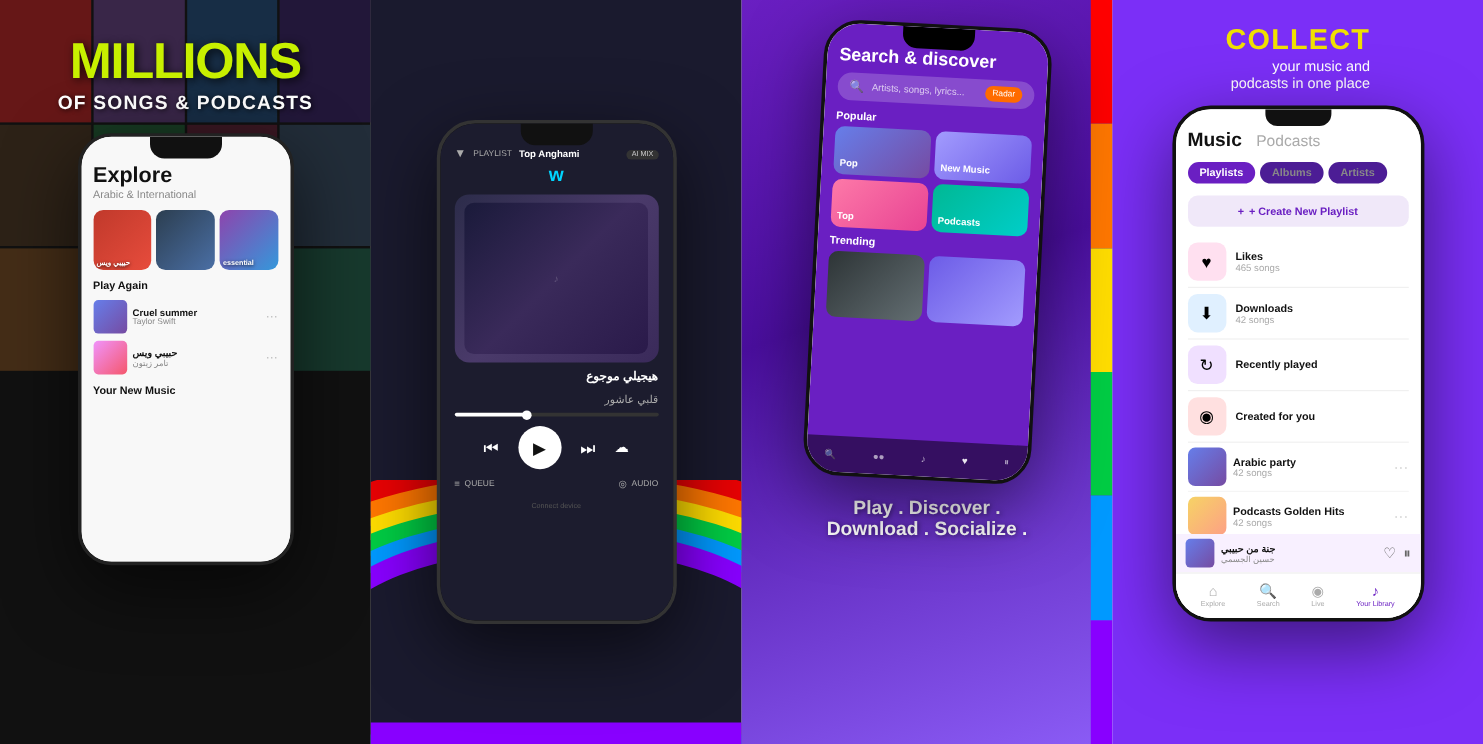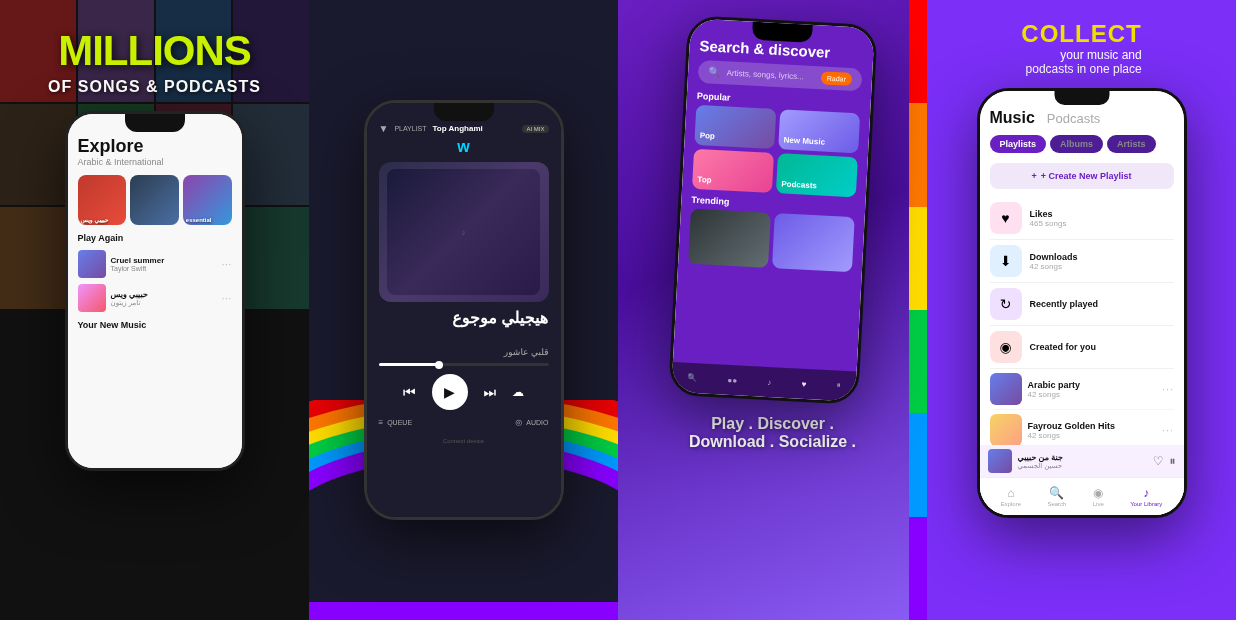--- a/index.html
+++ b/index.html
@@ -179,23 +179,23 @@
     }
     .album-art-large {
       width: 100%; height: 140px;
       background: linear-gradient(135deg, #2c2c4a 0%, #4a3a6a 50%, #3a2a5a 100%);
       border-radius: 12px;
       margin: 6px 0;
       display: flex; align-items: center; justify-content: center;
       font-size: 9px; color: rgba(255,255,255,0.3);
     }
     .song-title-ar {
-      font-size: 16px; font-weight: 800; color: white;
+      font-size: 10px; font-weight: 800; color: white;
       text-align: right; direction: rtl;
-      margin: 4px 0 20px;
+      margin: 4px 0 8px;
     }
     .song-artist-ar {
       font-size: 9px; color: #aaa; text-align: right;
       direction: rtl; margin-bottom: 6px;
     }
     .progress-bar {
       height: 3px; background: #333; border-radius: 2px;
       margin: 6px 0;
       position: relative;
     }
@@ -655,21 +655,21 @@
           <div class="playlist-art"></div>
           <div class="playlist-info">
             <div class="playlist-name-text">Arabic party</div>
             <div class="playlist-count">42 songs</div>
           </div>
           <span class="playlist-dots">···</span>
         </div>
         <div class="playlist-item">
           <div class="playlist-art t2"></div>
           <div class="playlist-info">
-            <div class="playlist-name-text">Fayrouz Golden Hits</div>
+            <div class="playlist-name-text">Podcasts Golden Hits</div>
             <div class="playlist-count">42 songs</div>
           </div>
           <span class="playlist-dots">···</span>
         </div>
 
         <div class="mini-player">
           <div class="mini-art"></div>
           <div class="mini-info">
             <div class="mini-title">جنة من حبيبي</div>
             <div class="mini-artist">حسين الجسمي</div>

